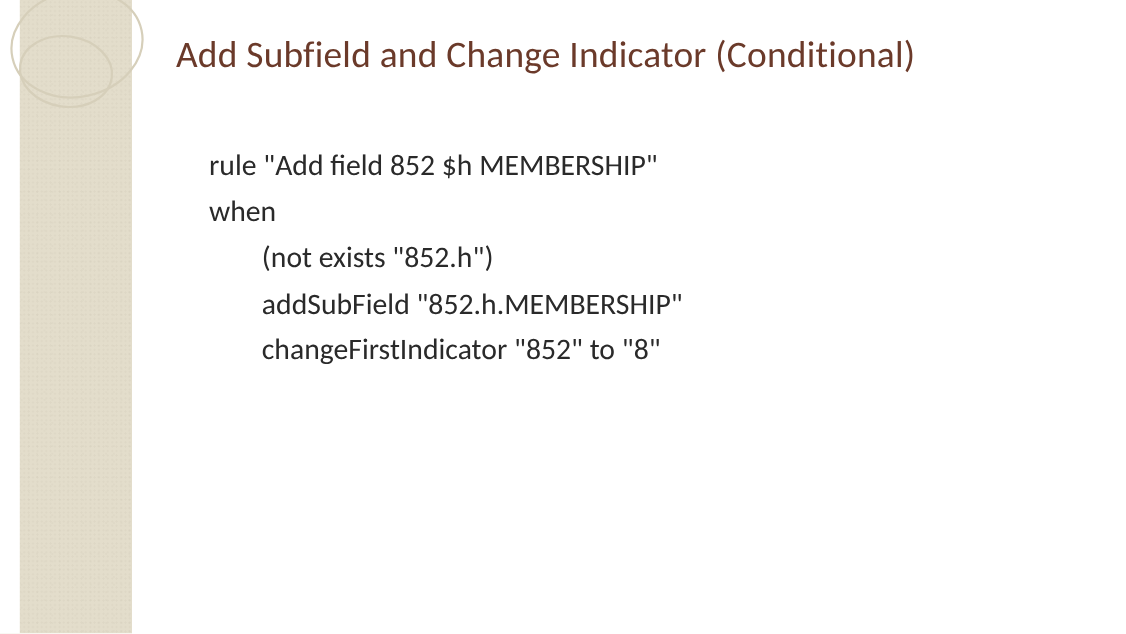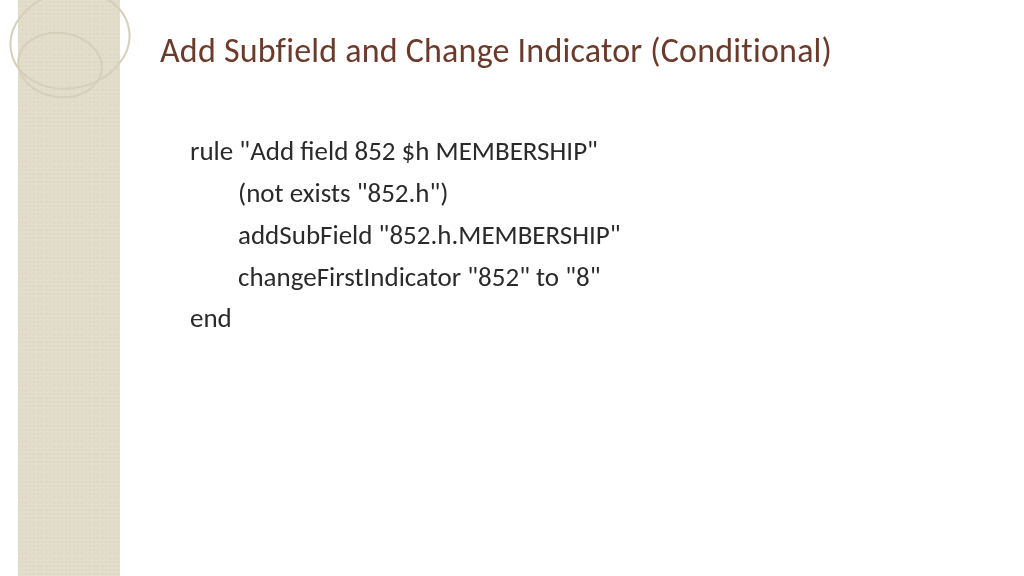--- a/index.html
+++ b/index.html
@@ -83,18 +83,18 @@
         <ellipse cx="80" cy="70" rx="60" ry="48" transform="rotate(-12 80 70)"></ellipse>
         <ellipse cx="70" cy="95" rx="42" ry="32" transform="rotate(8 70 95)"></ellipse>
       </g>
     </svg>
   </div>
 
   <div class="title">Add Subfield and Change Indicator (Conditional)</div>
 
   <div class="body">
     <div>rule "Add field 852 $h MEMBERSHIP"</div>
+    <div>when</div>
     <div class="indent">(not exists "852.h")</div>
     <div class="indent">addSubField "852.h.MEMBERSHIP"</div>
     <div class="indent">changeFirstIndicator "852" to "8"</div>
-    <div>end</div>
   </div>
 </div>
 
 </body></html>

